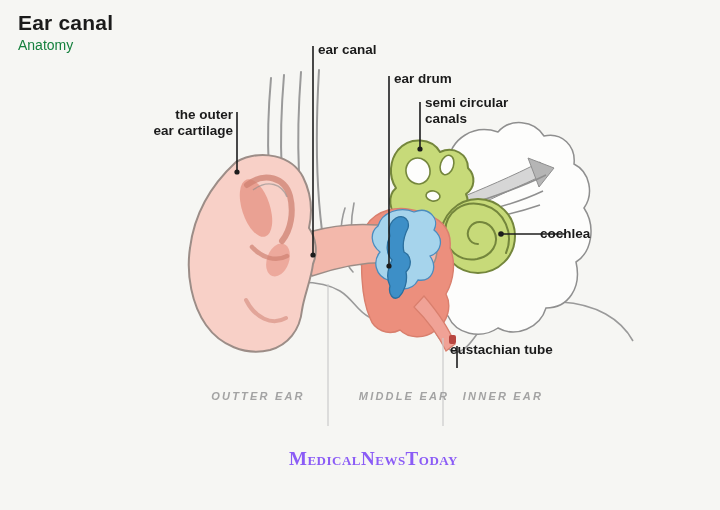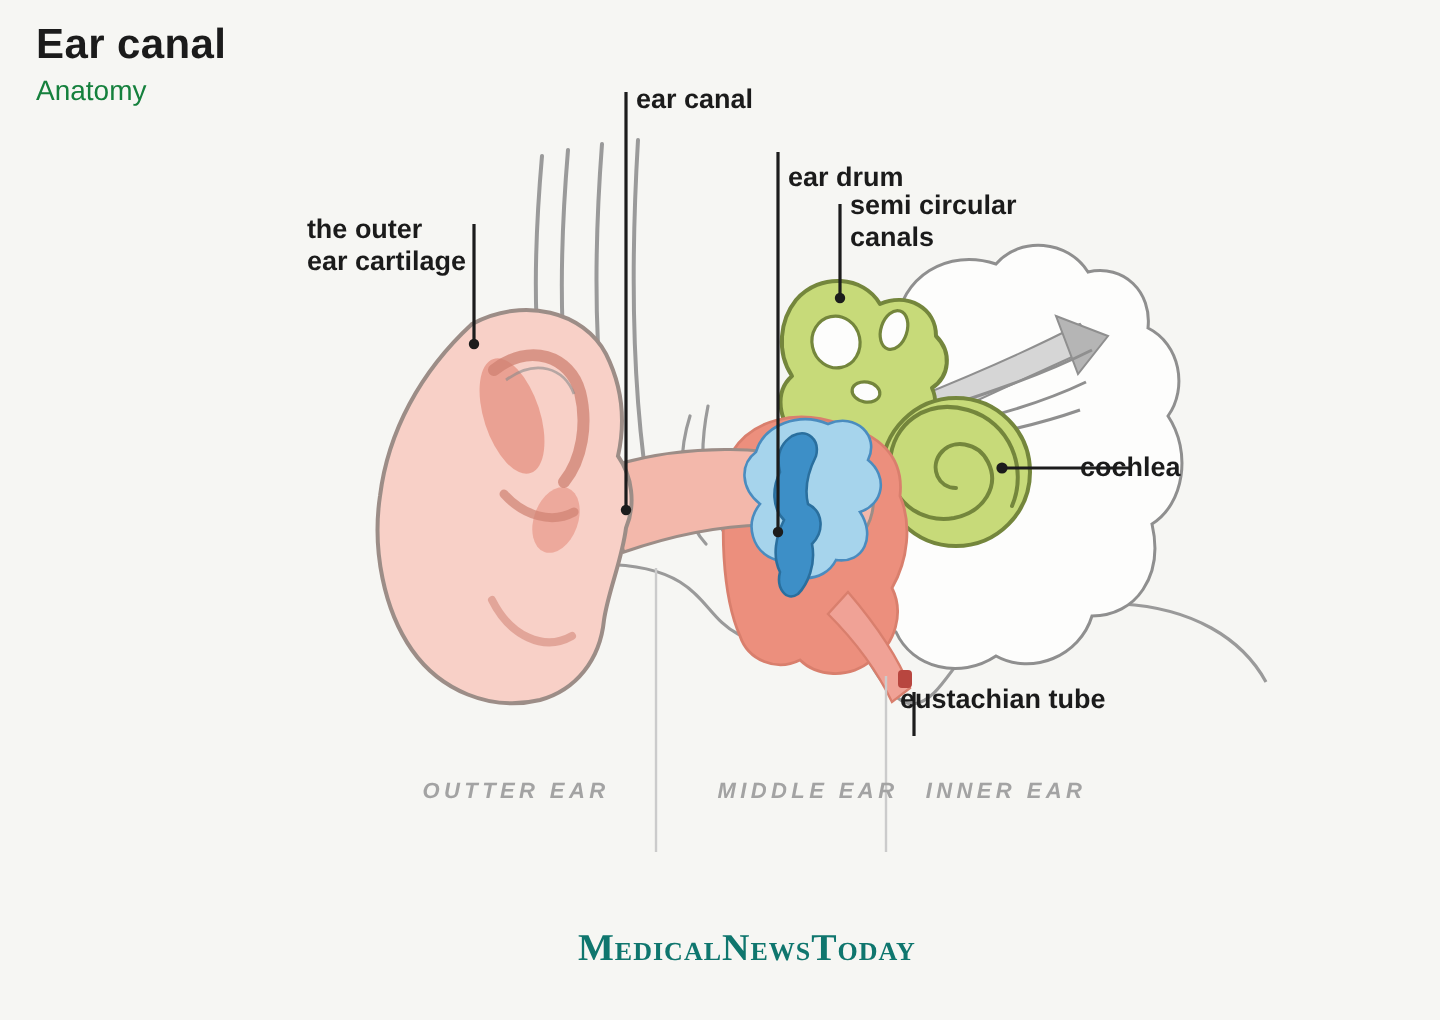--- a/index.html
+++ b/index.html
@@ -14,32 +14,32 @@
   }
   .subtitle{
     position:absolute;left:18px;top:37px;
     font-size:14px;color:#15803d;
   }
   svg.diagram{position:absolute;left:0;top:0;}
   .ann{
     position:absolute;font-size:13.5px;font-weight:700;color:#1b1b1b;
     line-height:16px;white-space:nowrap;
   }
-  .ann.right{text-align:left;}
+  .ann.right{text-align:right;}
   .section-label{
     position:absolute;top:390px;transform:translateX(-50%);
     font-size:11px;font-weight:700;letter-spacing:2.2px;color:#a3a3a3;
     white-space:nowrap;
     font-style:italic;
   }
   .logo{
-    position:absolute;left:289px;top:464px;
+    position:absolute;left:289px;top:448px;
     font-family:"Liberation Serif", serif;
     font-variant:small-caps;font-weight:700;font-size:19px;
-    letter-spacing:.5px;color:#0f766e;
+    letter-spacing:.5px;color:#8b5cf6;
   }
 </style>
 </head>
 <body>
 
 <div class="title">Ear canal</div>
 <div class="subtitle">Anatomy</div>
 
 <svg class="diagram" width="720" height="510" viewBox="0 0 720 510">
 
@@ -154,21 +154,21 @@
   </g>
 </svg>
 
 <div class="ann right" style="right:487px;top:107px;">
   <div>the outer</div>
   <div>ear cartilage</div>
 </div>
 
 <div class="ann" style="left:318px;top:42px;">ear canal</div>
 
-<div class="ann" style="left:394px;top:71px;margin-top:10px;">ear drum</div>
+<div class="ann" style="left:394px;top:71px;">ear drum</div>
 
 <div class="ann" style="left:425px;top:95px;">
   <div>semi circular</div>
   <div>canals</div>
 </div>
 
 <div class="ann" style="left:540px;top:226px;">cochlea</div>
 
 <div class="ann" style="left:450px;top:342px;">eustachian tube</div>
 

